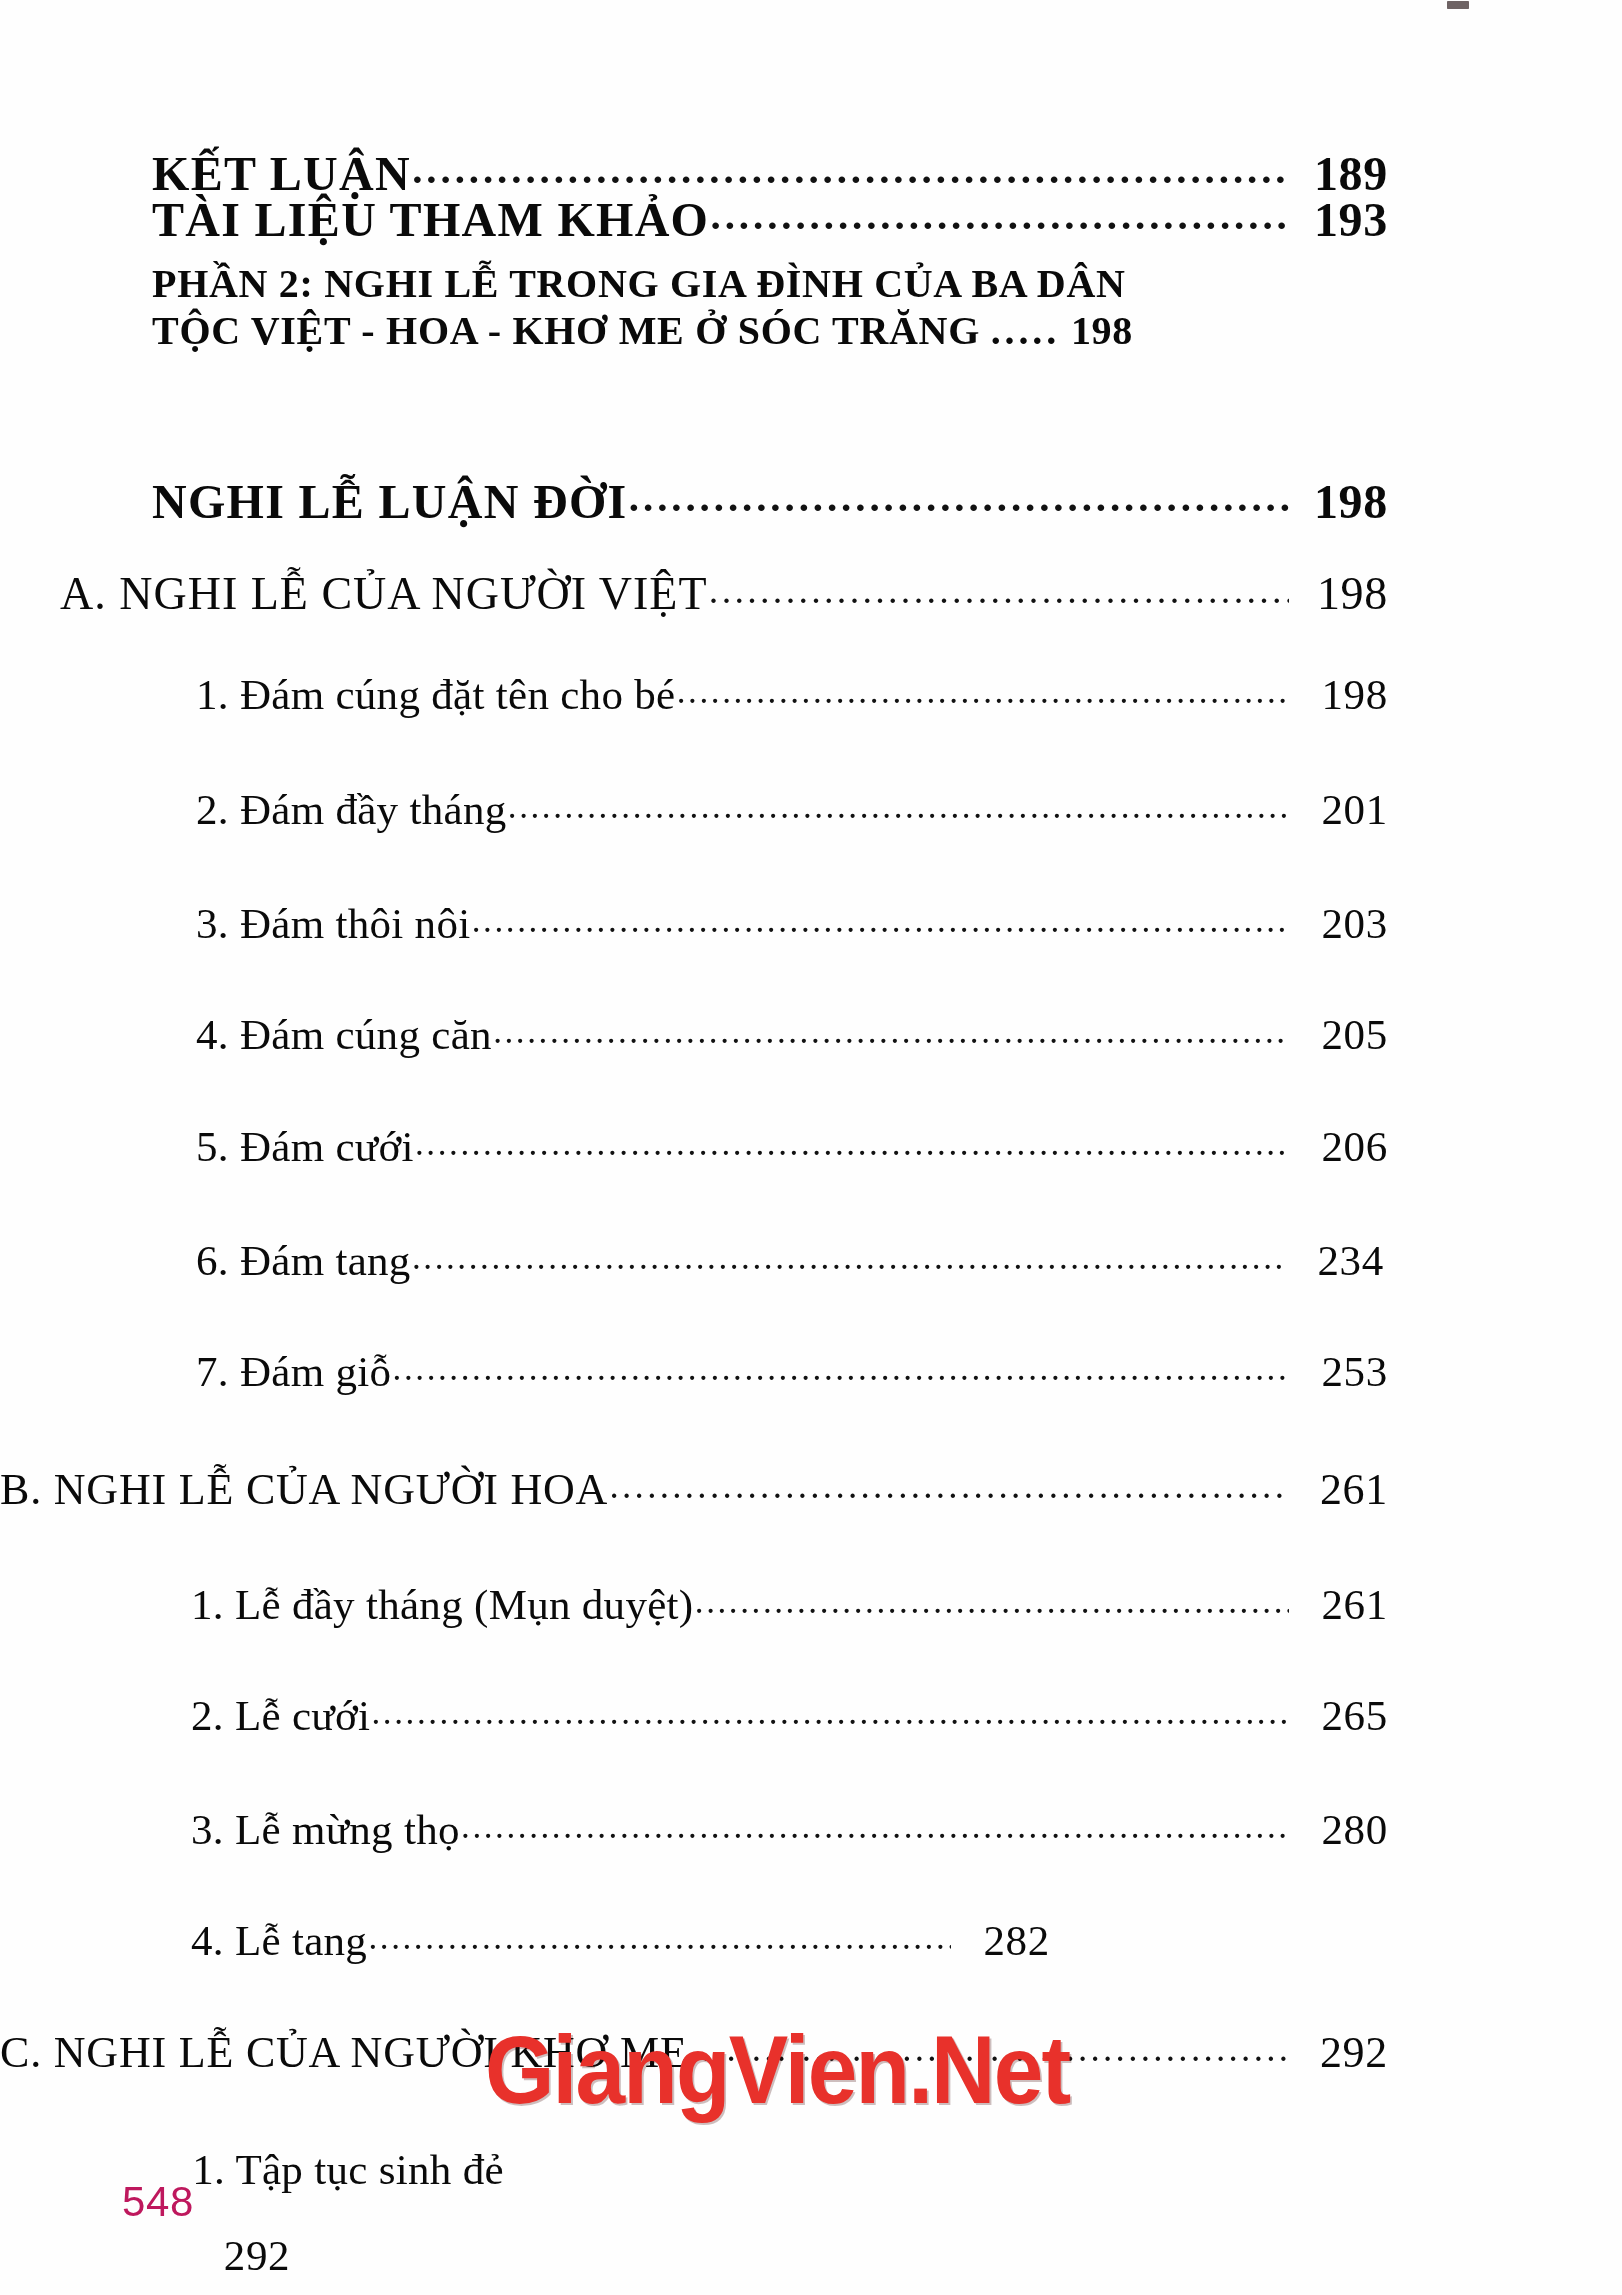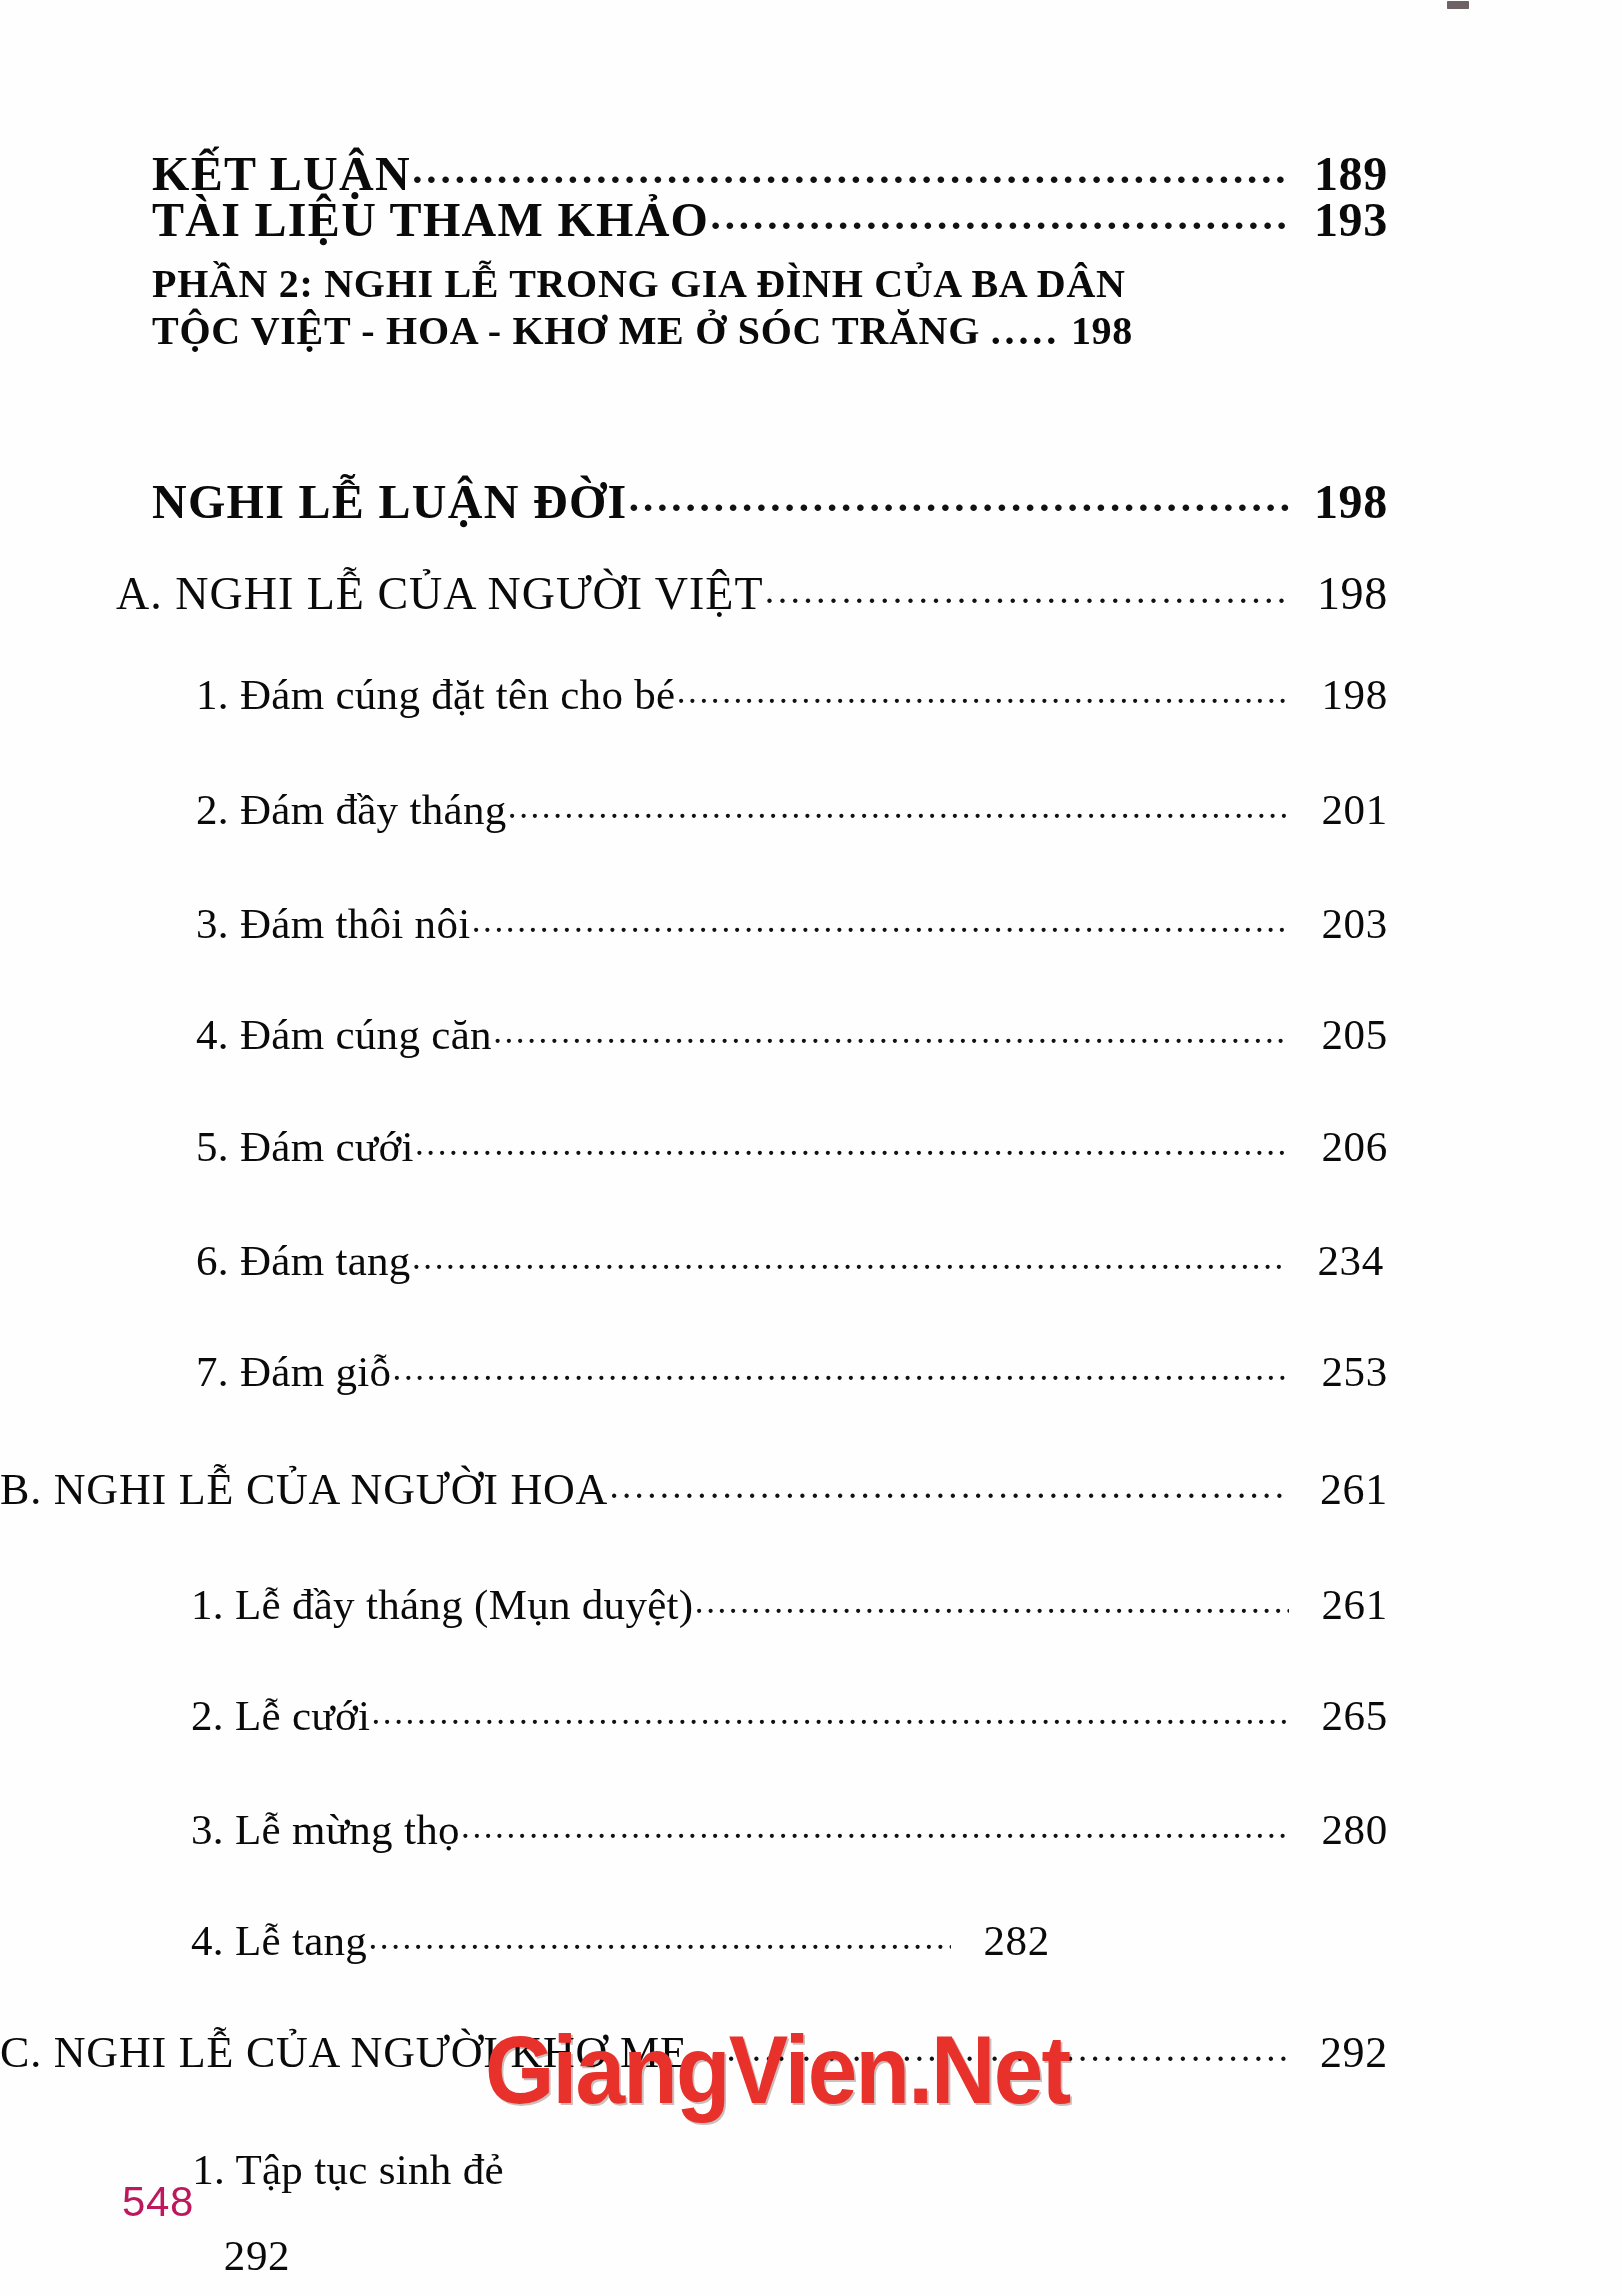--- a/index.html
+++ b/index.html
@@ -104,21 +104,21 @@
     letter-spacing: 0.7px;
   }
   .lvl-part .part-inner { display: inline; }
   .lvl-part .part-dots { letter-spacing: 3.9px; }
   .lvl-part .part-page { letter-spacing: 0.7px; }
 
   .lvl-section {
     font-weight: normal;
     font-size: 46px;
     line-height: 1.0;
-    padding-left: 116px;
+    padding-left: 60px;
   }
   .lvl-section .entry-label { letter-spacing: 1px; }
   .lvl-section .leader::before { letter-spacing: 3.3px; font-size: 38px; }
 
   .lvl-subsection {
     font-weight: normal;
     font-size: 44px;
     line-height: 1.0;
   }
   .lvl-subsection .entry-label { letter-spacing: 0.8px; }

